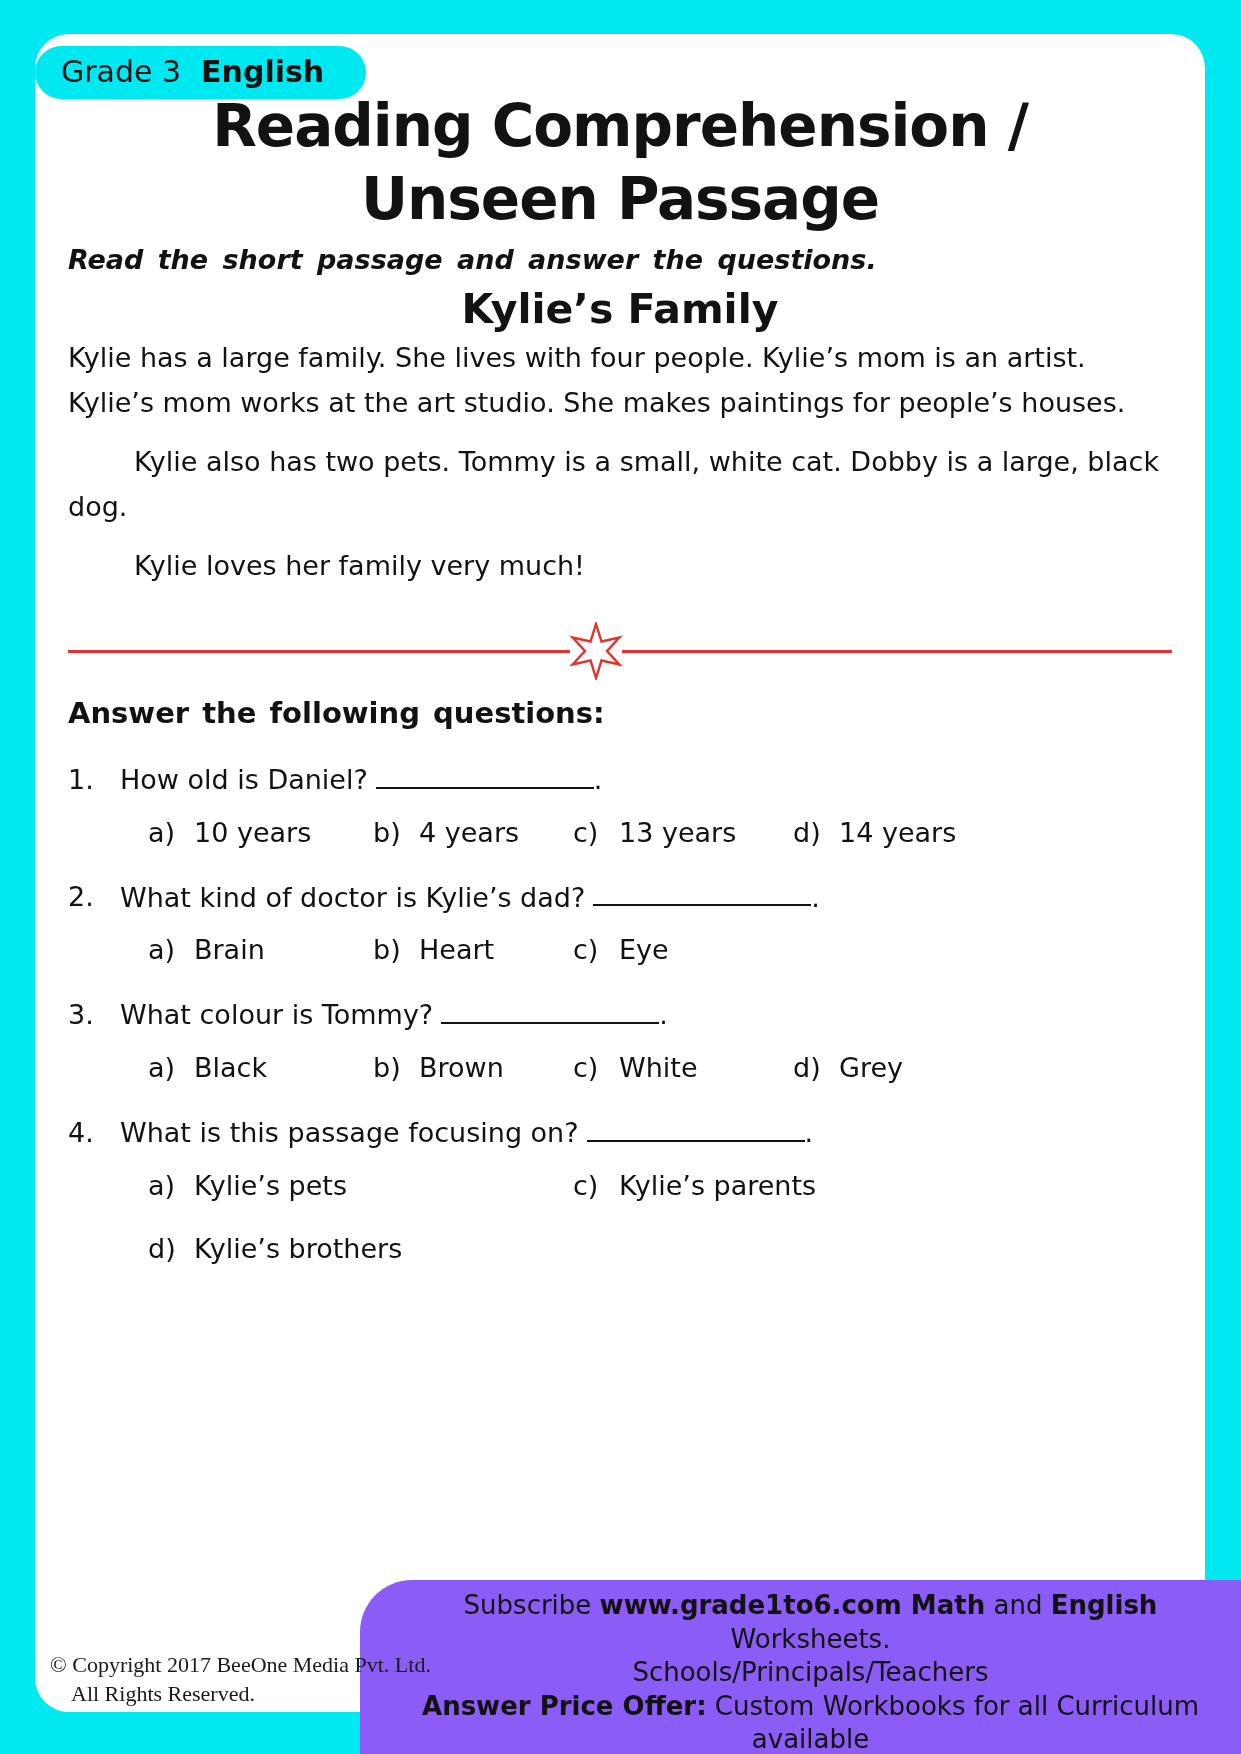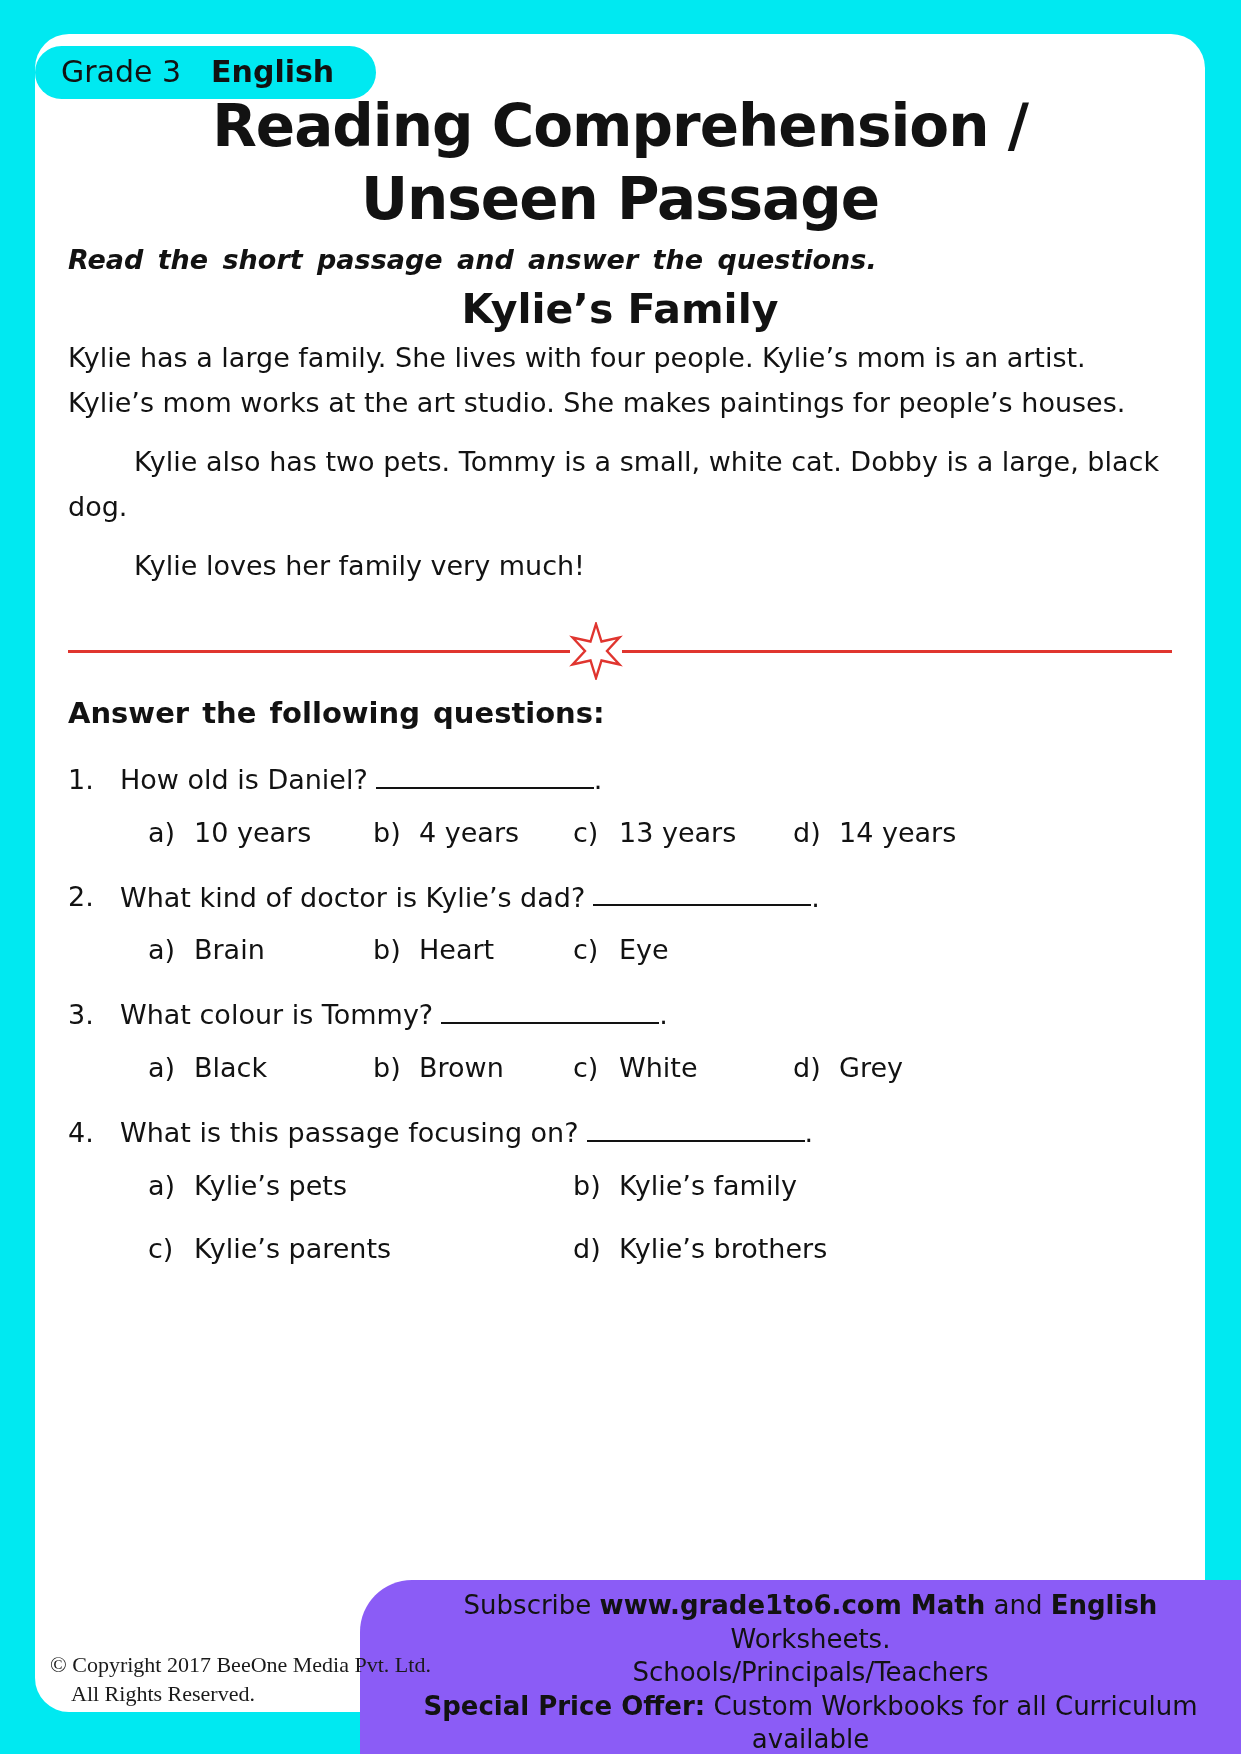--- a/index.html
+++ b/index.html
@@ -15,21 +15,21 @@
     position:absolute; left:35px; top:34px;
     width:1170px; height:1678px;
     background:#ffffff; border-radius:34px;
     padding:0 33px;
     z-index:1;
   }
   .badge {
     position:absolute; left:35px; top:46px;
     background:#00e9f1; border-radius:28px;
     padding:8px 42px 10px 26px;
-    display:flex; gap:30px; align-items:baseline;
+    display:flex; gap:20px; align-items:baseline;
     font-size:30px; z-index:3;justify-content:space-between;
   }
   .badge .grade { font-weight:400; }
   .badge .subject { font-weight:700; }
   .title {
     margin-top:56px; text-align:center;
     font-weight:700; font-size:58px; line-height:1.26;
     letter-spacing:-1px;
   }
   .instruction {
@@ -144,36 +144,35 @@
     </div>
   </div>
 
   <div class="question">
     <div class="q-line">
       <span class="q-num">4.</span>
       <span><span>What is this passage focusing on?</span><span class="blank"></span><span>.</span></span>
     </div>
     <div class="options two-col">
       <span class="opt"><span class="letter">a)</span><span>Kylie’s pets</span></span>
-      <span class="opt"><span class="letter">b)</span><span>Kylie’s family</span></span>
       <span class="opt"><span class="letter">c)</span><span>Kylie’s parents</span></span>
       <span class="opt"><span class="letter">d)</span><span>Kylie’s brothers</span></span>
     </div>
   </div>
 
 </div>
 
 <div class="badge">
   <span class="grade">Grade 3</span>
   <span class="subject">English</span>
 </div>
 
 <div class="footer">
   <div><span>Subscribe </span><b>www.grade1to6.com Math</b><span> and </span><b>English</b><span> Worksheets.</span></div>
   <div>Schools/Principals/Teachers</div>
-  <div><b>Special Price Offer:</b><span> Custom Workbooks for all Curriculum available</span></div>
+  <div><b>Answer Price Offer:</b><span> Custom Workbooks for all Curriculum available</span></div>
 
 </div>
 
 <div class="copyright">
   <div class="l1">© Copyright 2017 BeeOne Media Pvt. Ltd.</div>
   <div class="l2">All Rights Reserved.</div>
 </div>
 
 </body></html>

